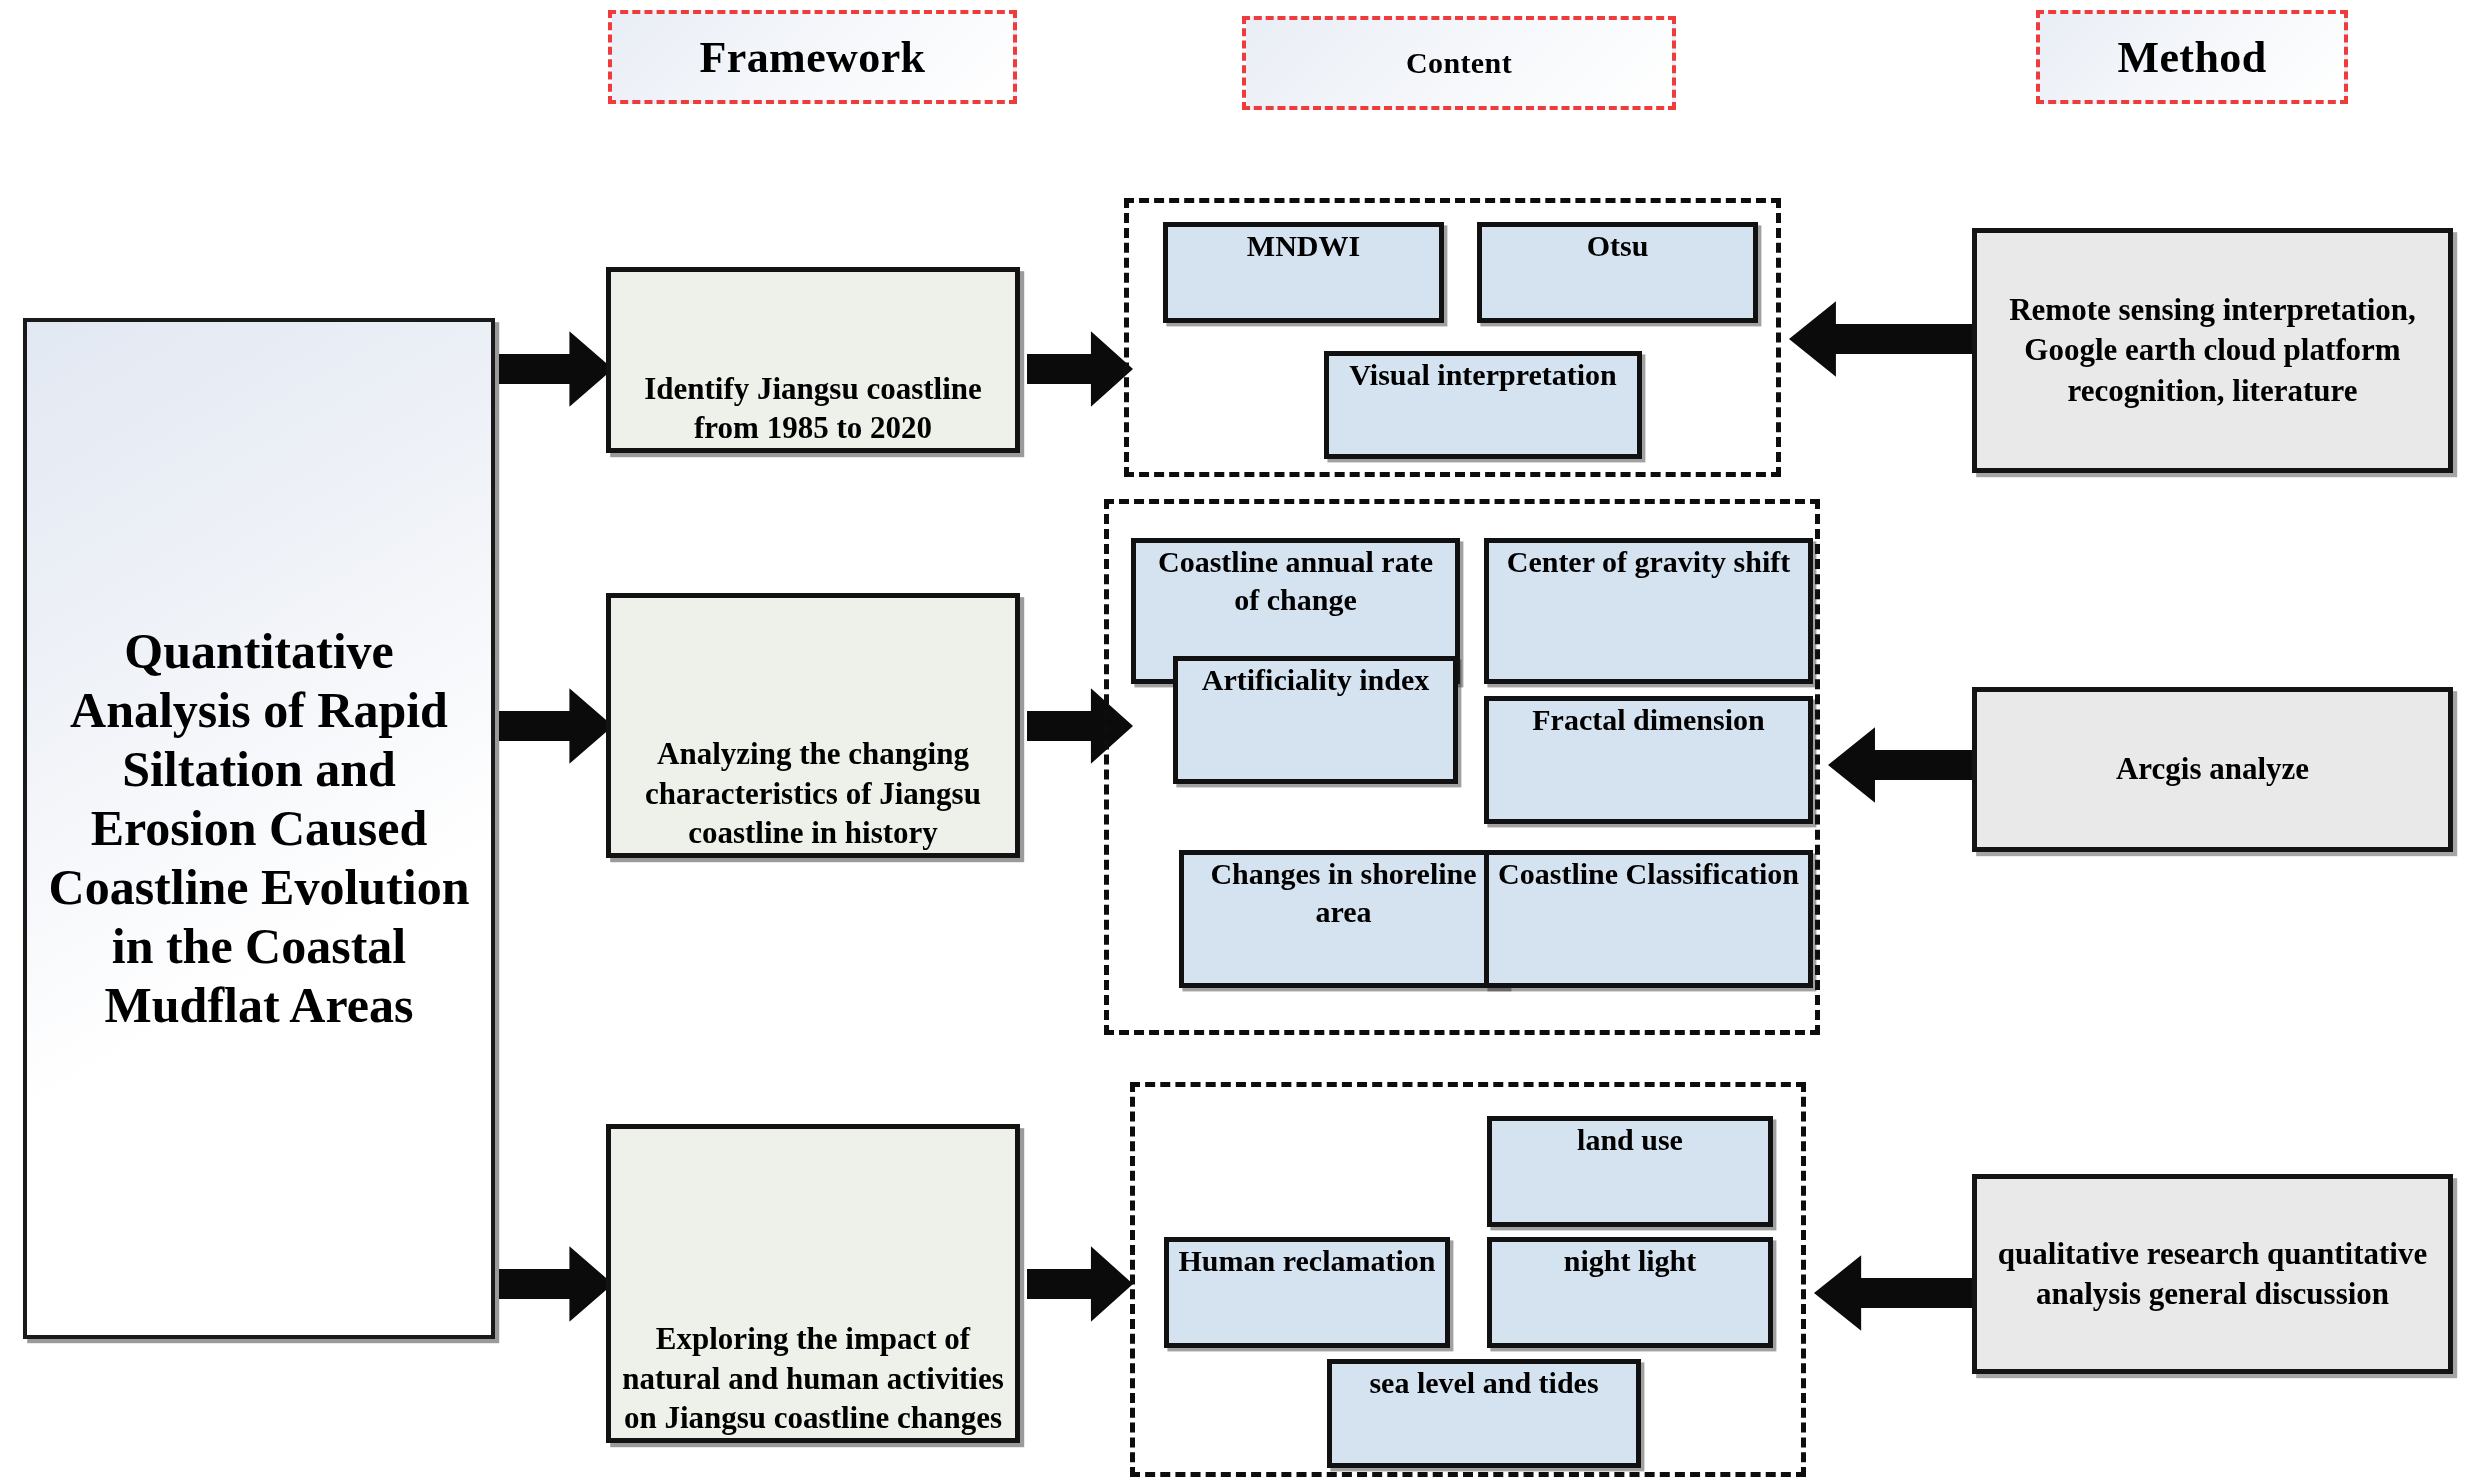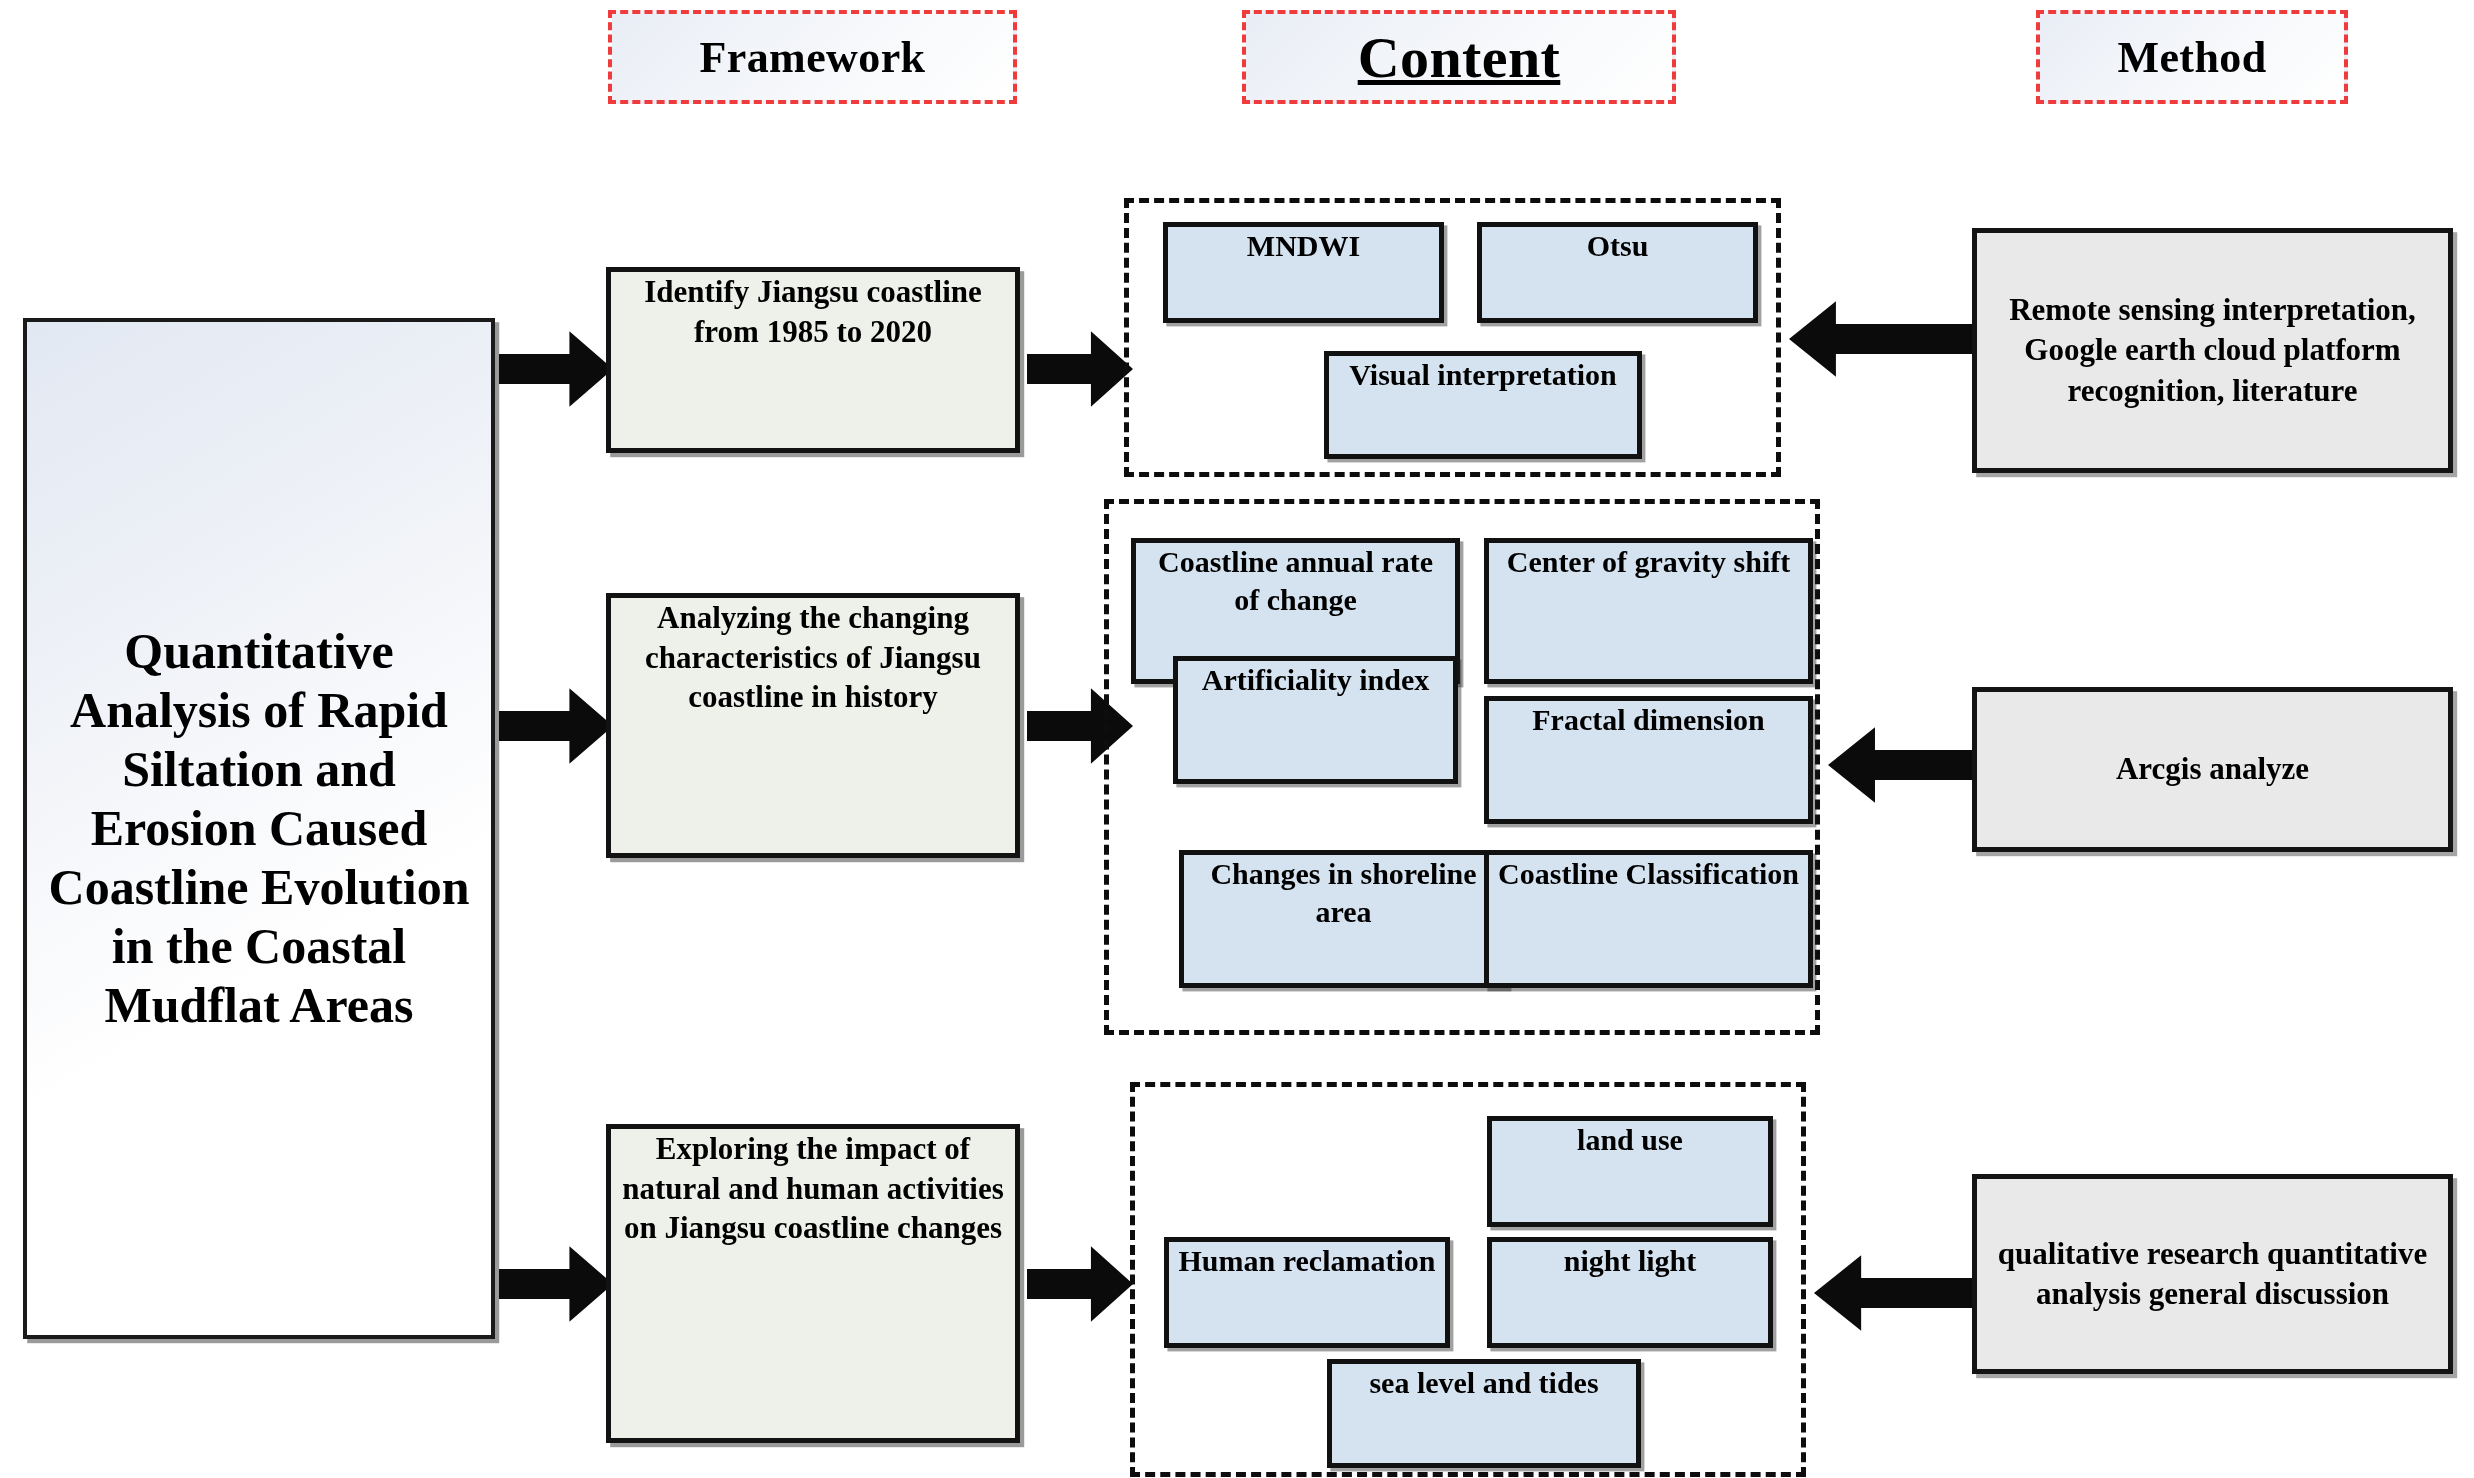--- a/index.html
+++ b/index.html
@@ -54,21 +54,21 @@
     color: #000;
   }
 
   
   .fw-box {
     position: absolute;
     box-sizing: border-box;
     border: 5.9px solid #121212;
     background: #eef1e9;
     display: flex;
-    align-items: flex-start;
+    align-items: flex-end;
     justify-content: center;
     text-align: center;
     box-shadow: 4.2px 4.2px 0 rgba(30,30,30,0.45);
   }
   .fw-box .txt {
     font-weight: bold;
     font-size: 31px;
     line-height: 1.28;
     padding: 0 10px;
     color: #000;
@@ -130,21 +130,21 @@
 </style>
 </head>
 <body>
 
 <div id="canvas">
 
   <div class="col-header" style="left:608px; top:10px; width:409px; height:94px; font-size:44px;">
     <span>Framework</span>
   </div>
 
-  <div class="col-header" style="left:1242px; top:10px; width:434px; height:94px; font-size:58px;text-decoration:underline;">
+  <div class="col-header" style="left:1242px; top:16px; width:434px; height:94px; font-size:30px;">
     <span>Content</span>
   </div>
 
   <div class="col-header" style="left:2036px; top:10px; width:312px; height:94px; font-size:44px;">
     <span>Method</span>
   </div>
 
   <div class="title-box" style="left:23px; top:318px; width:472px; height:1021px;">
     <div class="txt">Quantitative Analysis of Rapid Siltation and Erosion Caused Coastline Evolution in the Coastal Mudflat Areas</div>
   </div>

